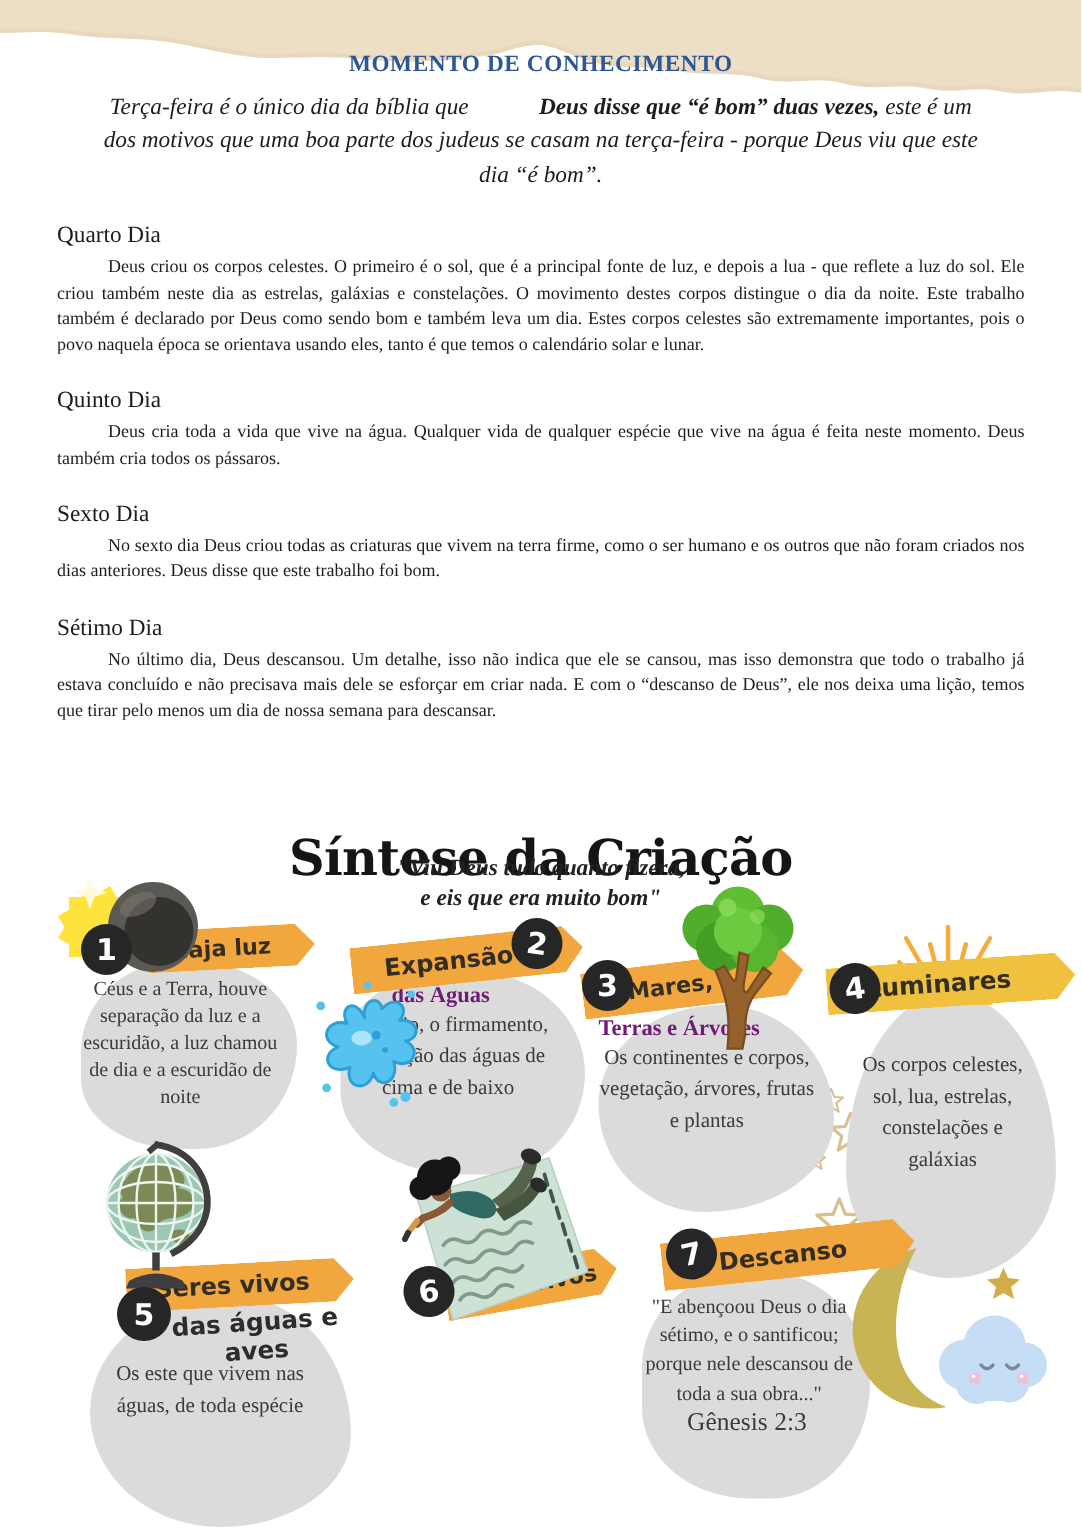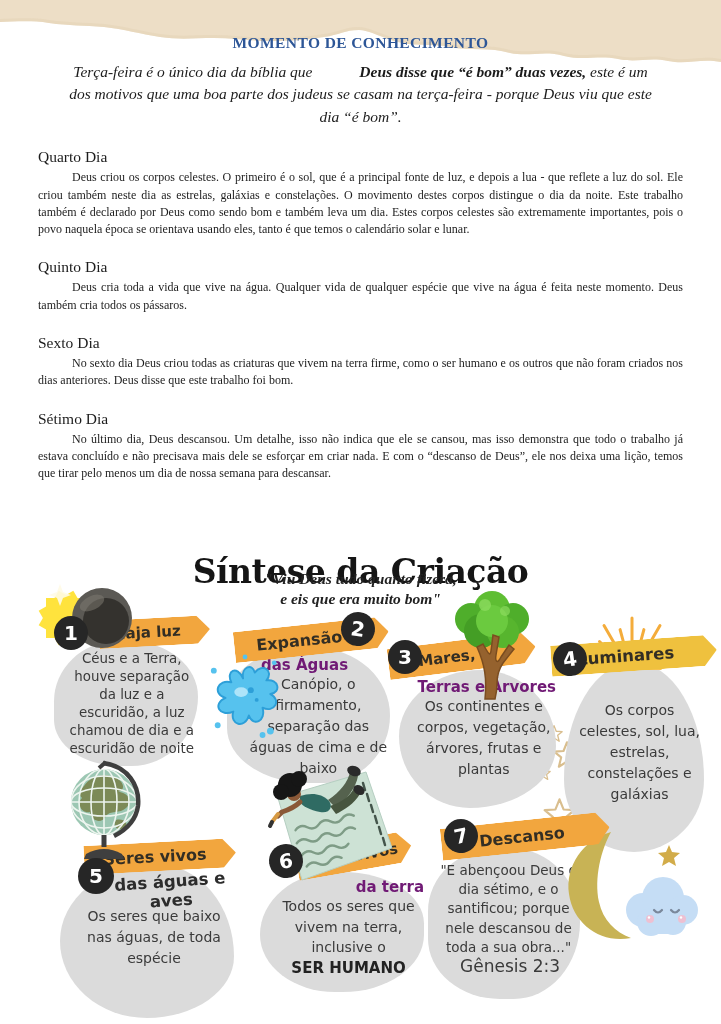--- a/index.html
+++ b/index.html
@@ -23,21 +23,21 @@
       font-family:"DejaVu Sans","Liberation Sans",sans-serif;}
   .ig-title{position:absolute;top:12px;left:0;width:100%;text-align:center;
             font-family:"DejaVu Serif",serif;font-weight:bold;font-size:33px;
             letter-spacing:-.5px;color:#151515;margin-top:20px;}
   .ig-quote{position:absolute;top:49px;left:0;width:100%;text-align:center;
             font-family:"Liberation Serif",serif;font-style:italic;font-weight:bold;
             font-size:15.5px;line-height:20px;color:#222;}
   .it{position:absolute;inset:0;}
   .abs{position:absolute;}
   .blob{position:absolute;background:var(--blob-gray,#dbdbdb);z-index:3;
-        display:flex;flex-direction:column;align-items:flex-end;}
+        display:flex;flex-direction:column;align-items:flex-start;font-family:Liberation Serif, serif;}
   .blob .sub{font-weight:bold;font-size:15px;color:#701a75;}
   .blob .bd{font-size:14px;line-height:21px;text-align:center;color:#3a3a3a;width:92%;}
   .banner{position:absolute;background:var(--banner-orange,#f2a63e);z-index:5;
           display:flex;align-items:center;
           clip-path:polygon(0 0,calc(100% - 13px) 0,100% 50%,calc(100% - 13px) 100%,0 100%);
           font-weight:bold;color:#332e24;}
   .banner.gold{background:var(--banner-gold,#efc13e);}
   .num{position:absolute;width:34px;height:34px;border-radius:50%;z-index:8;
        background:var(--circle-black,#262626);color:#fff;display:flex;align-items:center;
        justify-content:center;font-weight:bold;font-size:20px;}
@@ -234,21 +234,21 @@
         <path d="M37,5 C62,8 74,28 72,48 C70,62 60,72 48,78" stroke="#3f3f3f" stroke-width="4.5" fill="none"></path>
         <line x1="33" y1="10" x2="40" y2="4" stroke="#3f3f3f" stroke-width="4"></line>
         <line x1="38" y1="77" x2="38" y2="89" stroke="#3f3f3f" stroke-width="5"></line>
         <path d="M20,96 Q38,86 56,96 L58,101 L18,101 Z" fill="#3f3f3f"></path>
       </svg>
       <div class="banner" style="left:84px;top:322px;width:142px;height:29px;transform:rotate(-3deg);font-size:16px;justify-content:center;padding-right:10px">
           <span>Seres vivos</span>
         </div>
       <div class="num" style="left:78px;top:338px;width:36px;height:36px">5</div>
       <div class="blob" style="left:60px;top:344px;width:174px;height:112px;border-radius:55% 45% 50% 50%/50% 60% 40% 50%;padding-top:42px">
-        <div class="bd">Os seres que baixo nas águas, de toda espécie</div>
+        <div class="bd">Os este que vivem nas águas, de toda espécie</div>
       </div>
       <div class="abs sub" style="left:98px;top:352px;width:145px;text-align:center;transform:rotate(-4deg);font-weight:bold;font-size:16.5px;z-index:7;color:#2c2c2c">das águas e aves</div>
     </div>
 
     <div class="it">
       <svg class="icon" style="left:250px;top:236px" width="152" height="130" viewBox="0 0 152 130">
         <polygon points="28,42 116,16 142,92 52,124" fill="#cde2d5" stroke="#b5cec1" stroke-width="1"></polygon>
         <g stroke="#44554b" stroke-width="2.5" stroke-linecap="round">
           <line x1="113" y1="27" x2="115" y2="34"></line>
             <line x1="117" y1="38" x2="119" y2="45"></line>
@@ -273,25 +273,20 @@
         <circle cx="40" cy="29" r="12" fill="#161616"></circle>
           <circle cx="31" cy="36" r="8" fill="#161616"></circle>
           <circle cx="49" cy="23" r="8" fill="#161616"></circle>
         <line x1="28" y1="58" x2="22" y2="66" stroke="#d79a43" stroke-width="4" stroke-linecap="round"></line>
         <line x1="22" y1="66" x2="20" y2="70" stroke="#333333" stroke-width="4" stroke-linecap="round"></line>
       </svg>
       <div class="banner" style="left:296px;top:320px;width:108px;height:31px;transform:rotate(-10deg);font-size:15px;justify-content:center;padding-right:8px">
           <span>Seres vivos</span>
         </div>
       <div class="num" style="left:269px;top:324px;transform:rotate(-8deg)">6</div>
-      <div class="blob" style="left:260px;top:352px;width:164px;height:114px;border-radius:48% 52% 52% 48%/55% 45% 50% 50%;padding-top:6px">
-        <div class="sub">da terra</div>
-        <div class="bd" style="line-height:20.5px">Todos os seres que vivem na terra, inclusive o</div>
-        <div class="bd" style="font-weight:bold;font-size:15px;color:#222">SER HUMANO</div>
-      </div>
     </div>
 
     <div class="it">
       <div class="banner" style="left:441px;top:300px;width:131px;height:32px;transform:rotate(-6deg);font-size:16px;padding-left:38px">
           <span>Descanso</span>
         </div>
       <div class="num" style="left:444px;top:299px;transform:rotate(-12deg)">7</div>
       <div class="blob" style="left:428px;top:328px;width:152px;height:138px;border-radius:50% 50% 48% 52%/46% 54% 56% 44%;padding-top:13px">
         <div class="bd" style="font-size:13.5px;line-height:19.2px;width:94%">"E abençoou Deus o dia sétimo, e o santificou; porque nele descansou de toda a sua obra..."</div>
         <div class="bd" style="font-size:17px;line-height:19.2px">Gênesis 2:3</div>

